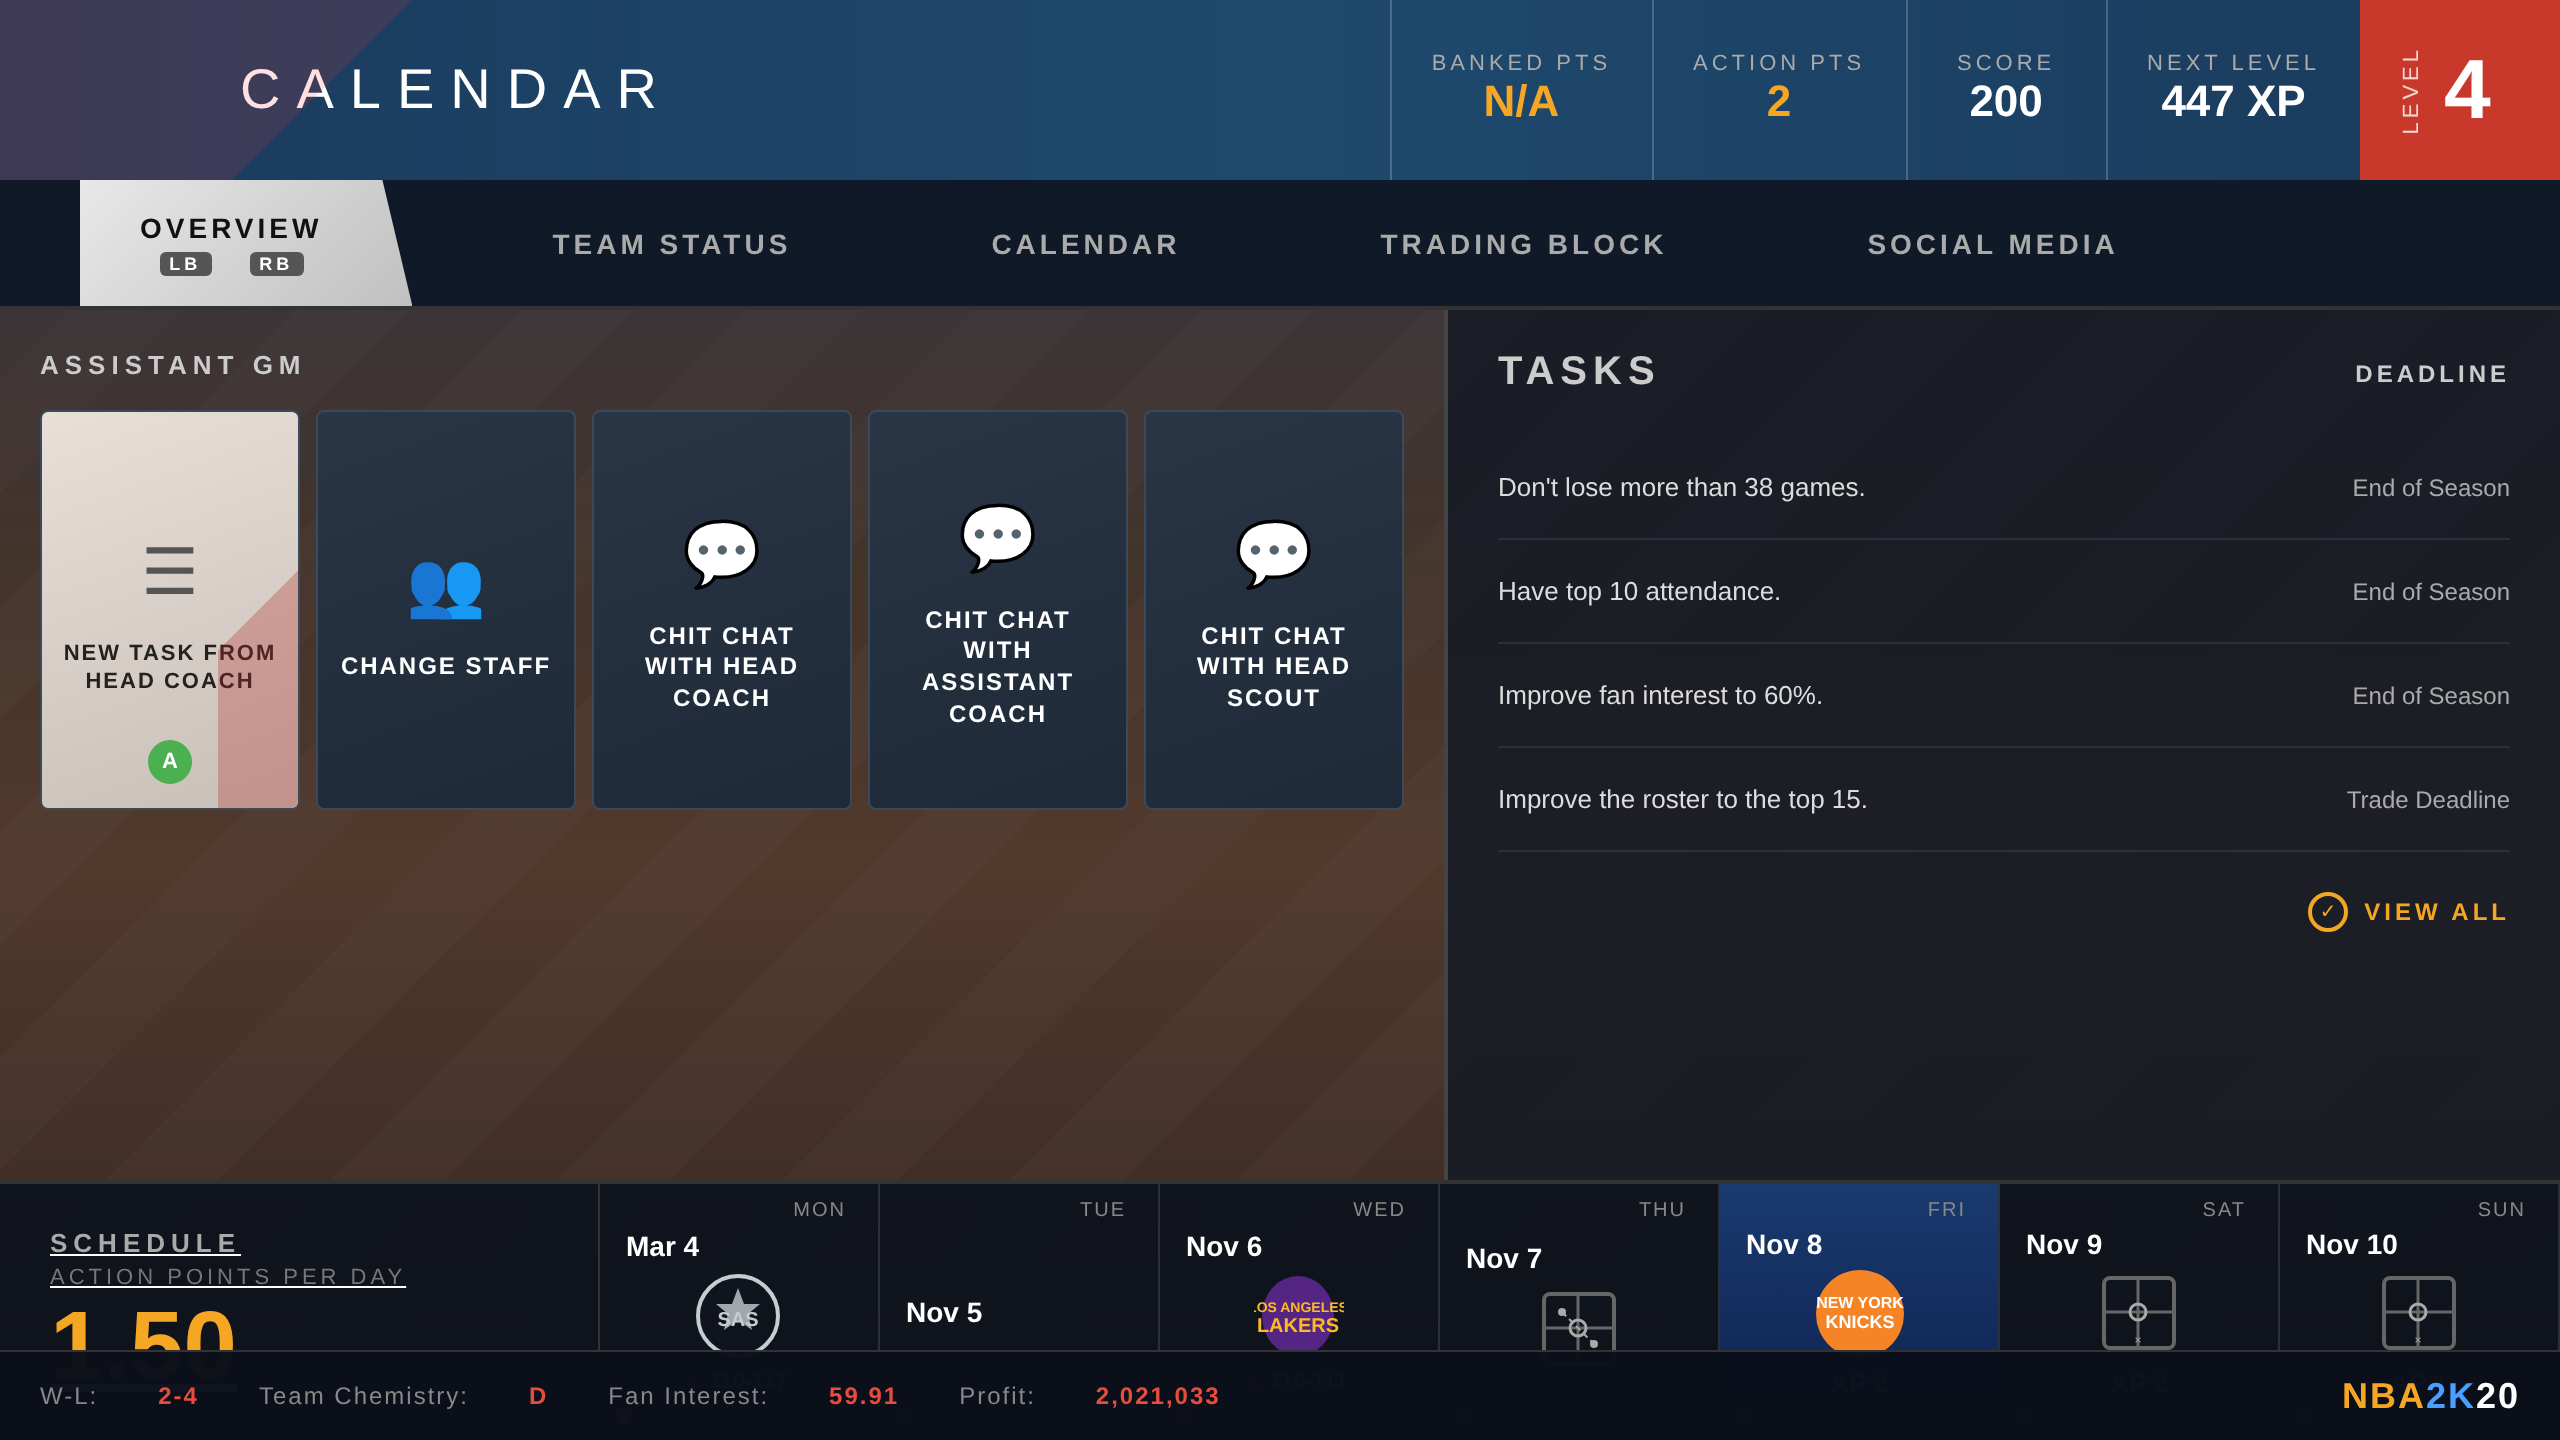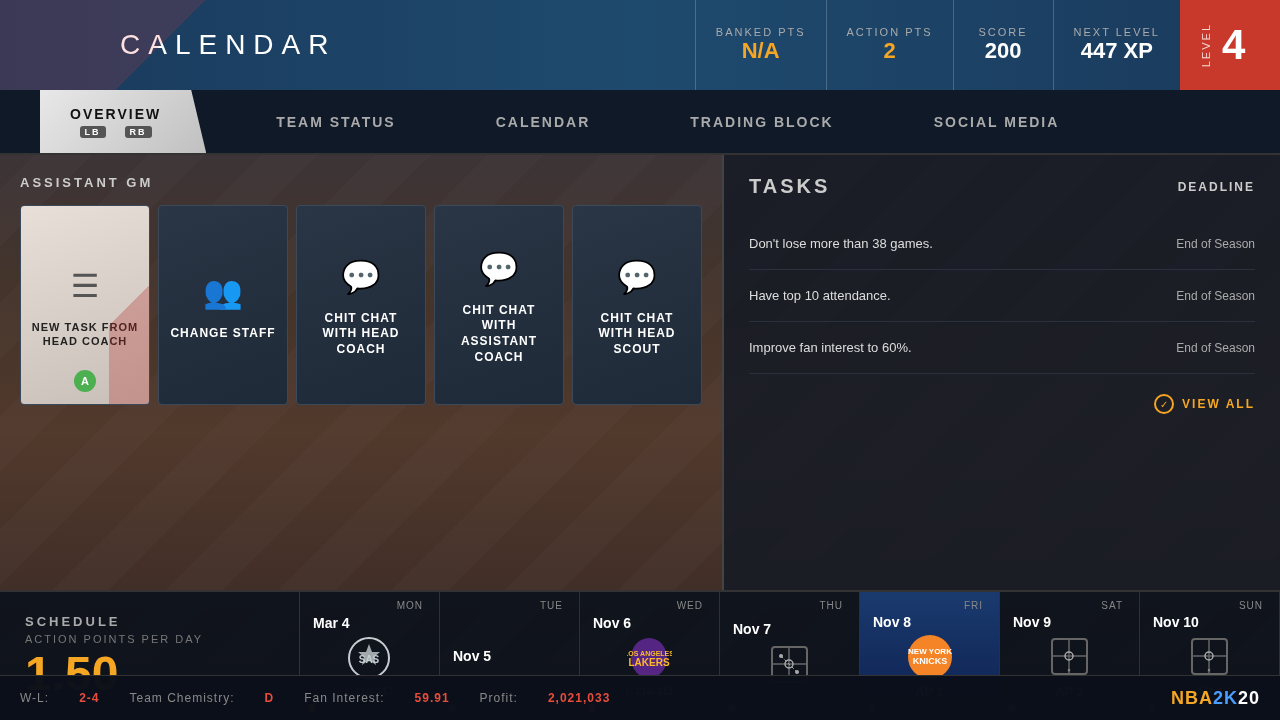--- a/index.html
+++ b/index.html
@@ -324,20 +324,21 @@
       align-items: stretch;
       border-top: 2px solid #333;
     }
     .schedule-info {
       width: 300px;
       display: flex;
       flex-direction: column;
       justify-content: center;
       padding: 15px 25px;
       border-right: 1px solid #333;
+      text-decoration: underline;
     }
     .schedule-label {
       font-size: 13px;
       font-weight: bold;
       letter-spacing: 3px;
       color: #aaa;
       text-transform: uppercase;
     }
     .schedule-sub {
       font-size: 11px;
@@ -576,20 +577,24 @@
         <div class="task-text">Don't lose more than 38 games.</div>
         <div class="task-deadline">End of Season</div>
       </div>
       <div class="task-item">
         <div class="task-text">Have top 10 attendance.</div>
         <div class="task-deadline">End of Season</div>
       </div>
       <div class="task-item">
         <div class="task-text">Improve fan interest to 60%.</div>
         <div class="task-deadline">End of Season</div>
+      </div>
+      <div class="task-item">
+        <div class="task-text">Improve the roster to the top 15.</div>
+        <div class="task-deadline">Trade Deadline</div>
       </div>
 
       <div class="view-all-btn">
         <div class="view-all-icon">✓</div>
         <div class="view-all-text">VIEW ALL</div>
       </div>
     </div>
 
   </div>
 

